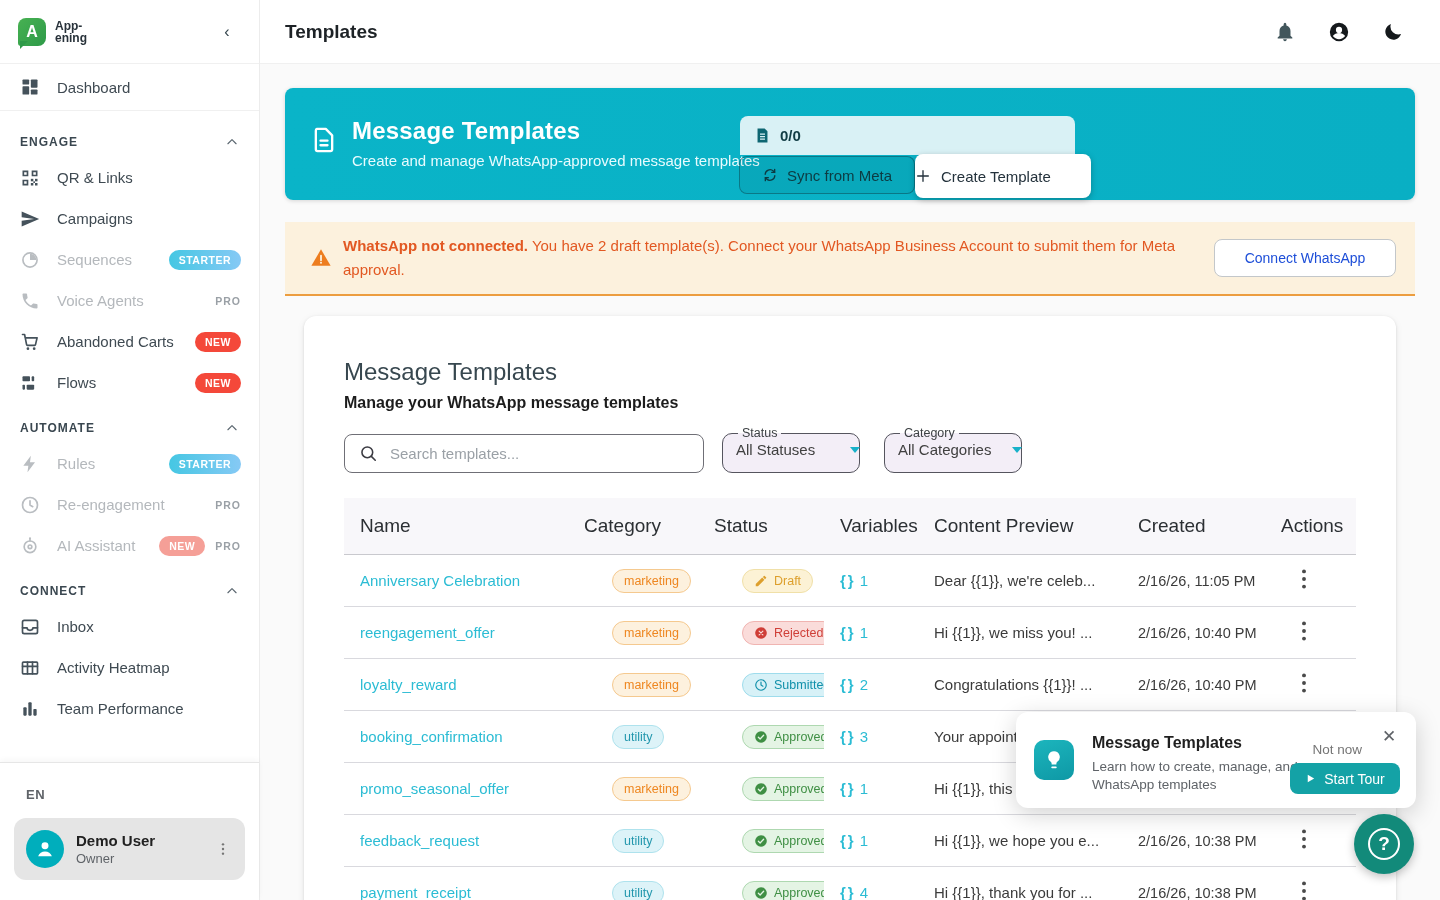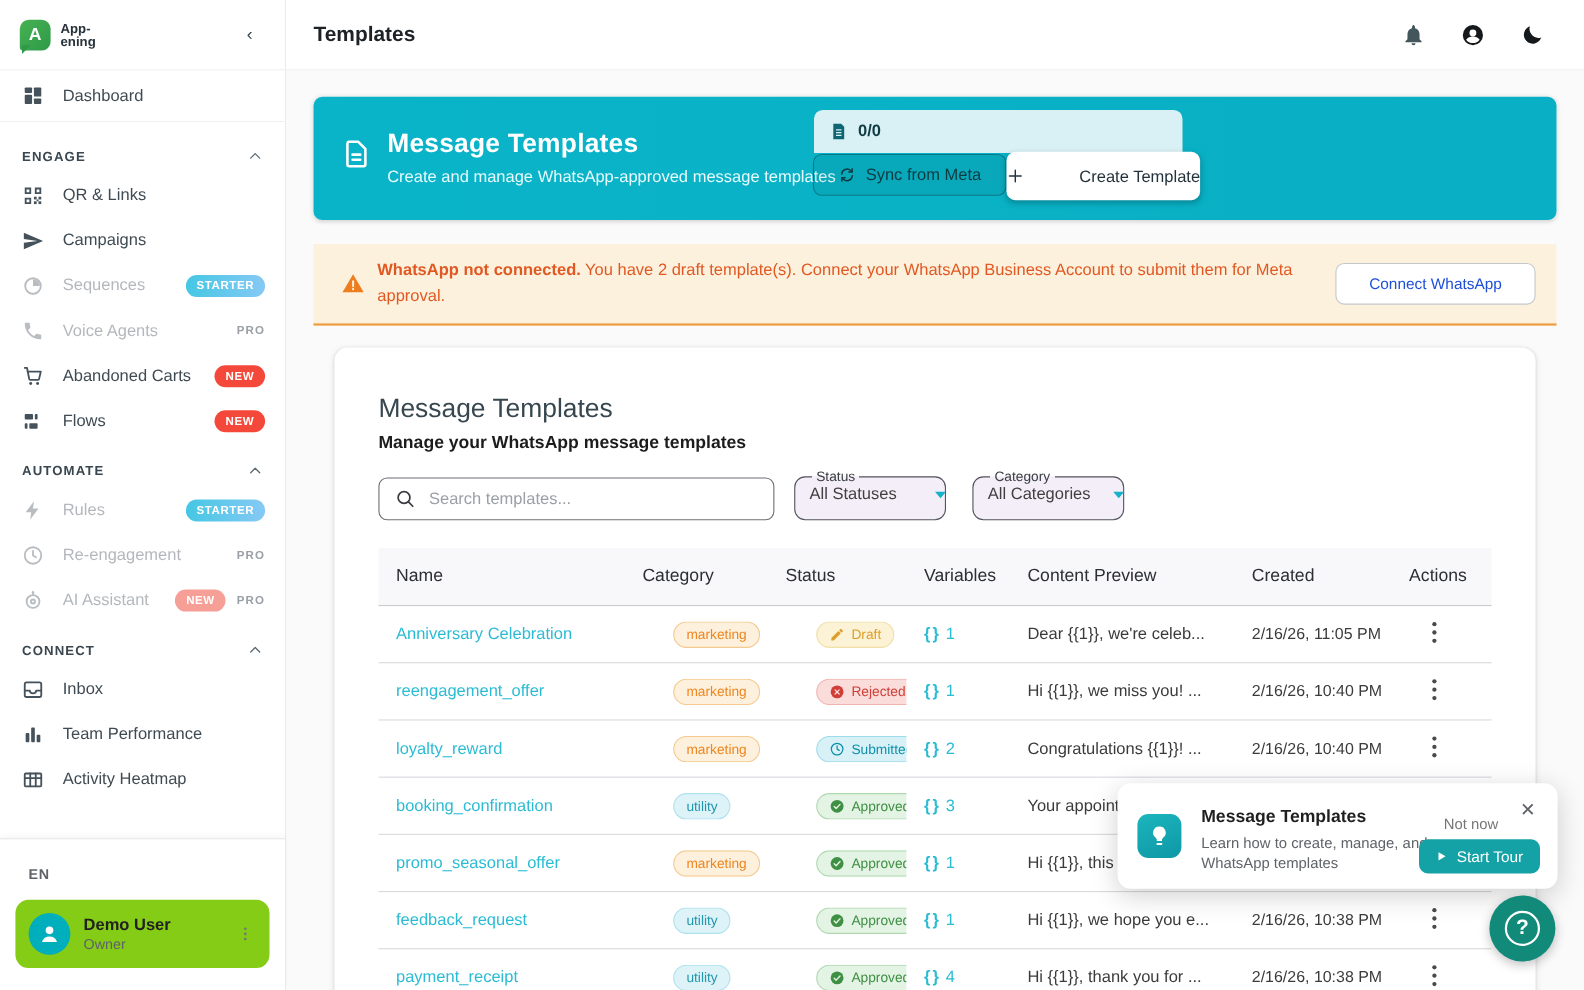--- a/index.html
+++ b/index.html
@@ -33,21 +33,21 @@
   .badge { margin-left:auto; font-size:10.5px; font-weight:bold; letter-spacing:.5px;
     color:#fff; padding:4px 10px; border-radius:11px; }
   .badge-new { background:#f4483a; }
   .badge-new.muted { background:#f59f97; }
   .badge-starter { background:linear-gradient(90deg,#45c7e3,#86c9f5); }
   .pro-tag { margin-left:auto; font-size:10.5px; font-weight:bold; letter-spacing:1px; color:#9aa0a6; }
   .badge + .pro-tag, .has-badge .pro-tag { margin-left:10px; }
   .sidebar-bottom { position:absolute; bottom:0; left:0; width:100%; height:138px;
     background:#fff; border-top:1px solid #e6e6e6; box-shadow:0 -2px 6px rgba(0,0,0,.04); }
   .lang { padding:24px 0 0 26px; font-size:13px; font-weight:bold; letter-spacing:.5px; color:#5f6368; }
-  .user-card { margin:16px 14px 0 14px; height:62px; background:#84cc16; border-radius:12px;
+  .user-card { margin:16px 14px 0 14px; height:62px; background:#e5e5e5; border-radius:12px;
     display:flex; align-items:center; padding:0 10px 0 12px; cursor:pointer; }
   .avatar { width:38px; height:38px; border-radius:50%; background:#00aebc; color:#fff;
     display:flex; align-items:center; justify-content:center; flex:none; }
   .avatar .ic { width:22px; height:22px; }
   .user-meta { margin-left:12px; }
   .user-name { font-size:15px; font-weight:bold; color:#212121; }
   .user-role { font-size:13px; color:#5f6368; margin-top:2px; }
   .kebab { margin-left:auto; border:none; background:none; cursor:pointer; color:#757575;
     width:24px; height:24px; display:flex; align-items:center; justify-content:center; }
   .kebab .ic { width:16px; height:16px; }
@@ -65,34 +65,34 @@
   
   .hero { position:relative; margin:24px 25px 0 25px; height:112px; border-radius:8px;
     background:linear-gradient(90deg,#0ab4c8,#09afc4); box-shadow:0 1px 4px rgba(0,0,0,.15);
     color:#fff; }
   .hero-left { position:absolute; left:25px; top:29px; display:flex; }
   .hero-doc { width:28px; height:30px; margin-top:8px; color:#fff; }
   .hero-doc svg { width:100%; height:100%; }
   .hero-text { margin-left:14px; }
   .hero-title { font-size:24px; font-weight:bold; letter-spacing:.2px; }
   .hero-sub { font-size:15px; color:#e7fbfe; margin-top:7px; }
-  .hero-actions { position:absolute; left:454px; top:12px; width:352px; height:92px;text-decoration:underline; }
+  .hero-actions { position:absolute; left:454px; top:28px; width:352px; height:92px;text-decoration:underline; }
   .counter-pill { position:absolute; left:1px; top:0; width:335px; height:39px; background:#d9f1f5;
     border-radius:8px 8px 0 0; display:flex; align-items:center; padding:0 14px; gap:9px; }
   .counter-pill .ic { width:17px; height:17px; color:#0e6672; }
   .counter-val { font-size:15px; font-weight:bold; color:#113c44; }
   .sync-btn { position:absolute; left:0; top:40px; width:176px; height:38px;
     background:rgba(0,0,0,0.05); border:1px solid rgba(10,60,68,.45); border-radius:8px;
     font-family:inherit; font-size:15px; color:#0d3b42; cursor:pointer;
     display:flex; align-items:center; justify-content:center; gap:9px; }
   .sync-btn .ic { width:16px; height:16px; }
   .create-btn { position:absolute; left:176px; top:38px; width:176px; height:44px;
     background:#fff; border:none; border-radius:8px; box-shadow:0 2px 6px rgba(0,0,0,.25);
     font-family:inherit; font-size:15px; font-weight:500; color:#24323c; cursor:pointer;
-    display:flex; align-items:center; justify-content:space-between; gap:10px; }
+    display:flex; align-items:center; justify-content:flex-start; gap:10px; }
   .create-btn .ic { width:16px; height:16px; }
 
   
   .alert { position:relative; margin:22px 25px 0 25px; height:74px; background:#fcf1dd;
     border-bottom:2px solid #ec9d3f; display:flex; align-items:center; padding:0 19px 0 25px; }
   .warn-ic { width:22px; height:22px; color:#ed7d1f; flex:none; align-self:flex-start; margin-top:25px; }
   .warn-ic svg { width:100%; height:100%; }
   .alert-text { margin-left:11px; font-size:15px; line-height:24px; color:#e25822; max-width:845px; }
   .alert-text b { font-weight:bold; }
   .connect-btn { margin-left:auto; width:182px; height:38px; background:#fff;
@@ -116,21 +116,21 @@
   .select.status { margin-left:18px; }
   .select.category { margin-left:24px; }
   .select-value { display:flex; align-items:center; font-size:15px; color:#404040; margin-top:1px; }
   .select-caret { margin-left:auto; padding-left:14px; width:12px; height:8px; color:#17b1c9; }
   .select-caret svg { width:12px; height:8px; display:block; }
 
   
   .table { margin-top:25px; width:1012px; }
   .thead, .trow { display:grid; grid-template-columns:224px 130px 126px 94px 204px 143px 75px; }
   .thead { background:#f8f7fa; border-bottom:1px solid #c9c9ce; }
-  .th { padding:17px 8px 17px 16px; font-size:16px; font-weight:500; color:#2b2f33; }
+  .th { padding:17px 8px 17px 16px; font-size:19px; font-weight:500; color:#2b2f33; }
   .trow { border-bottom:1px solid #d9d9de; height:52px; align-items:center; }
   .td { padding-left:16px; font-size:15px; color:#3b3b3b; white-space:nowrap; overflow:hidden; }
   .tname a { color:#2bbcd4; text-decoration:none; cursor:pointer; }
   .chip { display:inline-flex; align-items:center; gap:6px; font-size:12.5px;
     padding:4px 11px; border-radius:12px; border:1px solid transparent;margin-left:28px; }
   .cat-marketing { background:#fdf1de; border-color:#f5c98f; color:#ee8721; }
   .cat-utility { background:#ddf3f8; border-color:#aee2ed; color:#2397ad; }
   .st-draft { background:#fcf2d5; border-color:#f0e0a8; color:#dd9f2c; }
   .st-rejected { background:#fadcda; border-color:#f0b4b1; color:#cf3e37; }
   .st-submitted { background:#d7f1f7; border-color:#9edcec; color:#1090aa; }
@@ -335,40 +335,40 @@
                 <path d="M3 13h5.5c0 1.8 1.6 3 3.5 3s3.5-1.2 3.5-3H21"></path>
               </g>
             </svg>
           </span>
       <span>Inbox</span>
 
     </div>
         <div class="nav-item">
       <span class="nico">
             <svg viewBox="0 0 24 24">
+              <g fill="none" stroke="currentColor" stroke-width="2" stroke-linecap="round" stroke-linejoin="round">
+                <rect x="3" y="5" width="18" height="14" rx="1"></rect>
+                <path d="M3 10h18M9 5v14M15 5v14"></path>
+              </g>
+            </svg>
+          </span>
+      <span>Activity Heatmap</span>
+
+    </div>
+        <div class="nav-item">
+      <span class="nico">
+            <svg viewBox="0 0 24 24">
               <g fill="currentColor">
                 <rect x="4" y="10" width="4" height="10" rx="1"></rect>
                 <rect x="10" y="4" width="4" height="16" rx="1"></rect>
                 <rect x="16" y="12" width="4" height="8" rx="1"></rect>
               </g>
             </svg>
           </span>
       <span>Team Performance</span>
-
-    </div>
-        <div class="nav-item">
-      <span class="nico">
-            <svg viewBox="0 0 24 24">
-              <g fill="none" stroke="currentColor" stroke-width="2" stroke-linecap="round" stroke-linejoin="round">
-                <rect x="3" y="5" width="18" height="14" rx="1"></rect>
-                <path d="M3 10h18M9 5v14M15 5v14"></path>
-              </g>
-            </svg>
-          </span>
-      <span>Activity Heatmap</span>
 
     </div>
       </div>
   </div>
   <div class="sidebar-bottom">
     <div class="lang">EN</div>
     <div class="user-card">
       <div class="avatar">
         <span class="ic">
             <svg viewBox="0 0 24 24">

